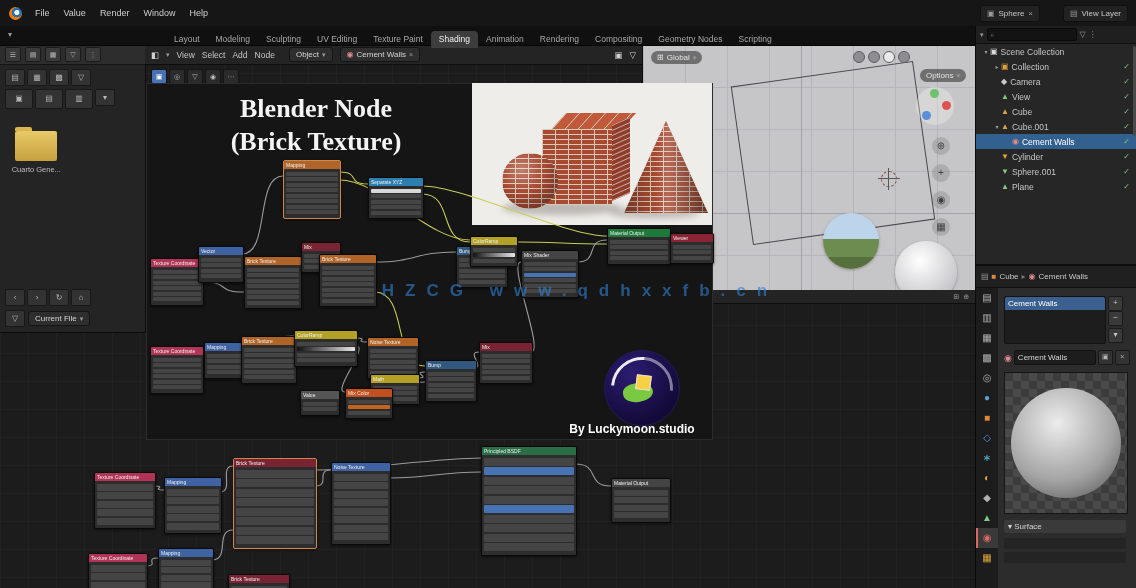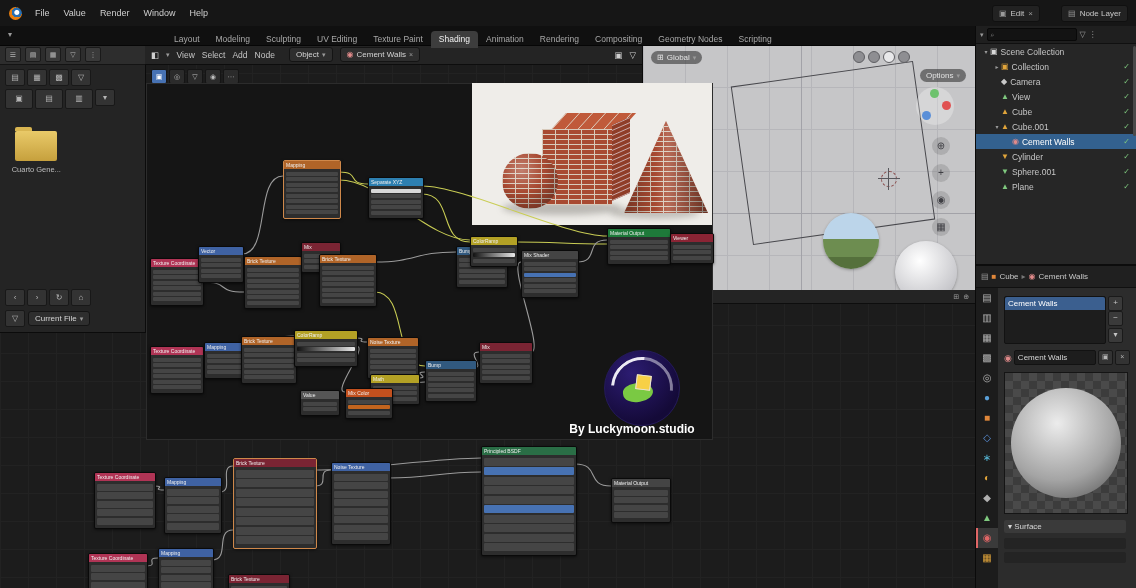--- a/index.html
+++ b/index.html
@@ -275,20 +275,22 @@
   <div id="ed-tools">
     <div class="ed-tool active">▣</div>
     <div class="ed-tool">◎</div>
     <div class="ed-tool">▽</div>
     <div class="ed-tool">◉</div>
     <div class="ed-tool">⋯</div>
   </div>
 
   <div id="card">
     <div id="card-title">
+      <div>Blender Node</div>
+      <div>(Brick Texture)</div>
     </div>
     <div id="photo">
       <div id="ph-shadow1"></div>
       <div id="ph-shadow2"></div>
       <div id="ph-cube-top"></div>
       <div id="ph-cube-side"></div>
       <div id="ph-cube-front" class="brick"></div>
       <div id="ph-sphere" class="brick"></div>
       <div id="ph-cone" class="brick"></div>
     </div>
@@ -633,32 +635,33 @@
         </div>
       </div>
       <div class="node" style="left: 228px; top: 574px; width: 60px;">
         <div class="nhead" style="background: rgb(122, 36, 51);">Brick Texture</div>
         <div class="nbody">
           <div class="nrow" style="height: 7px;"></div>
         </div>
       </div>
     </div>
 
+  <div id="watermark" style="color: rgb(47, 127, 208);">HZCG www.qdhxxfb.cn</div>
 
   <div id="topbar">
     <div id="blender-logo"></div>
     <div id="tb-menus"><span class="tb-menu">File</span><span class="tb-menu">Value</span><span class="tb-menu">Render</span><span class="tb-menu">Window</span><span class="tb-menu">Help</span></div>
     <div class="tb-group" style="right:96px;">
       <span class="gi">▣</span>
-      <span>Edit</span>
+      <span>Sphere</span>
       <span class="gi">×</span>
     </div>
     <div class="tb-group" style="right:8px;">
       <span class="gi">▤</span>
-      <span>Node Layer</span>
+      <span>View Layer</span>
     </div>
   </div>
   <div id="tabsbar">
     <span style="position:absolute;left:8px;top:4px;font-size:8px;color:#9a9a9a;">▾</span>
     <div id="ws-tabs"><span class="ws-tab">Layout</span><span class="ws-tab">Modeling</span><span class="ws-tab">Sculpting</span><span class="ws-tab">UV Editing</span><span class="ws-tab">Texture Paint</span><span class="ws-tab active">Shading</span><span class="ws-tab">Animation</span><span class="ws-tab">Rendering</span><span class="ws-tab">Compositing</span><span class="ws-tab">Geometry Nodes</span><span class="ws-tab">Scripting</span></div>
   </div>
 
   <div id="rp">
     <div id="ol-header">
       <span style="font-size:7px;color:#9a9a9a;">▾</span>

